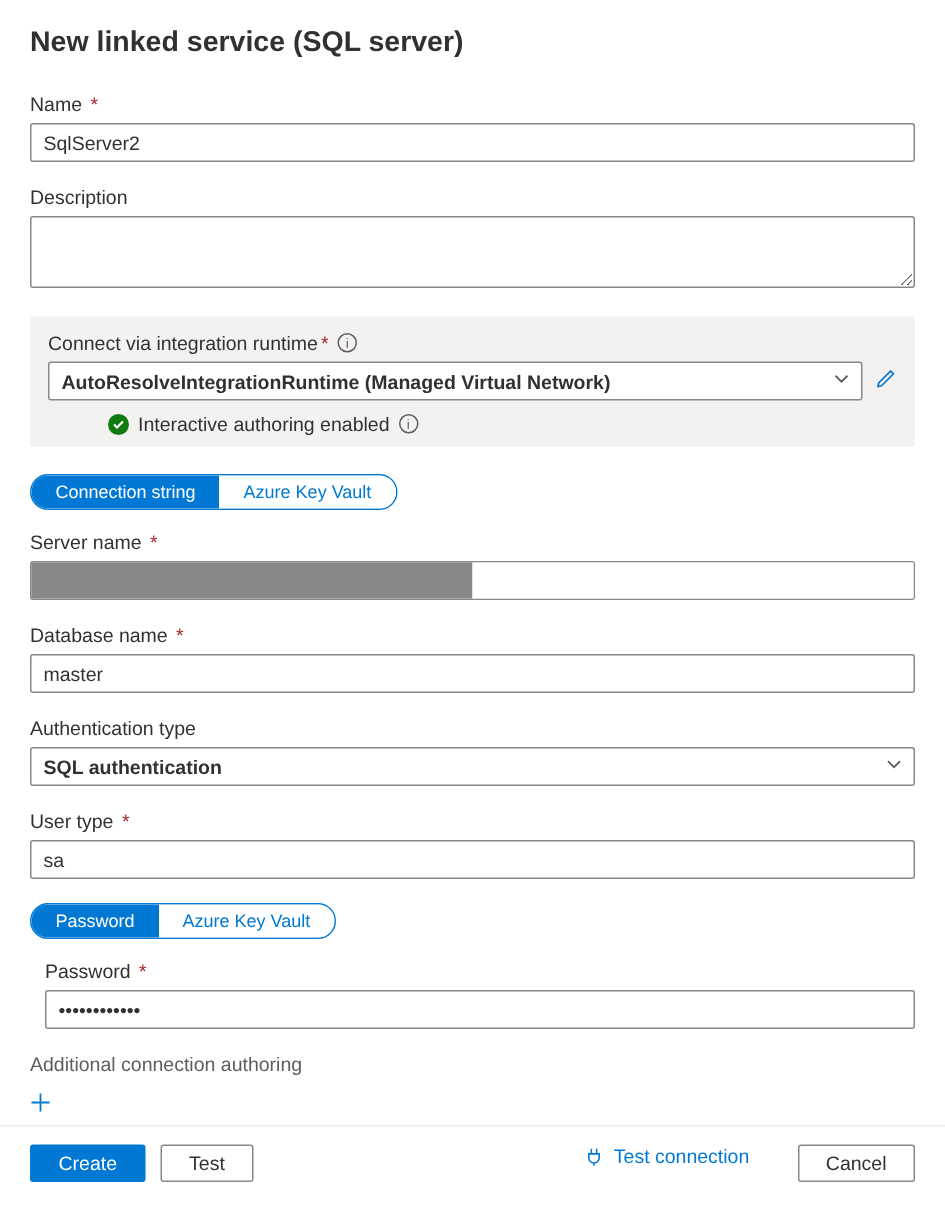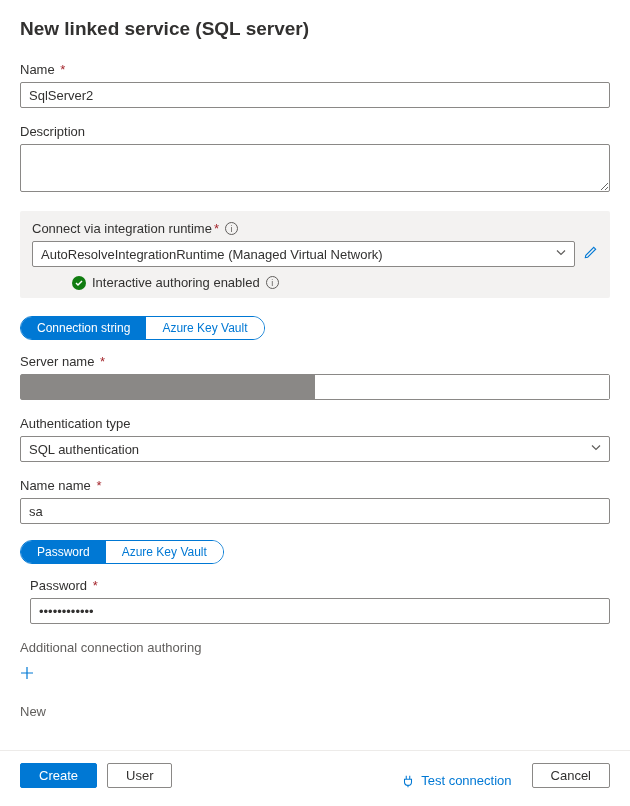--- a/index.html
+++ b/index.html
@@ -55,20 +55,21 @@
     }
     .textarea-input {
       height: 48px;
       resize: both;
     }
     .select-input {
       height: 26px;
       appearance: none;
       background: #fff;
       padding-right: 28px;
+      font-weight: bold;
     }
     .select-wrap {
       position: relative;
       width: 100%;
     }
     .select-chevron {
       position: absolute;
       right: 8px;
       top: 50%;
       transform: translateY(-50%);
@@ -216,22 +217,22 @@
       border-color: #0078d4;
       color: #fff;
     }
     .footer-left {
       display: flex;
       gap: 10px;
     }
     .footer-right {
       margin-left: auto;
       display: flex;
-      align-items: flex-end;
-      gap: 20px;
+      align-items: flex-start;
+      gap: 32px;
     }
     .test-conn {
       color: #0078d4;
       display: inline-flex;
       align-items: center;
       gap: 6px;
       cursor: pointer;
       font-size: 13px;
     }
     .new-label { color: #605e5c; }
@@ -304,38 +305,45 @@
       <span>Server name</span>
       <span class="required-asterisk">*</span>
     </div>
     <div class="server-name-wrap">
       <div class="dark-left"></div>
       <div class="light-right"></div>
     </div>
   </div>
 
   
+  <div class="form-row">
+    <div class="field-label">
+      <span>Database name</span>
+      <span class="required-asterisk">*</span>
+    </div>
+    <input type="text" class="text-input" value="master" style="">
+  </div>
 
   
   <div class="form-row">
     <div class="field-label">Authentication type</div>
     <div class="select-wrap">
       <input type="text" class="select-input" readonly="" value="SQL authentication" style="">
       <span class="select-chevron">
         <svg width="12" height="12" viewBox="0 0 12 12">
             <path d="M2 4 L6 8 L10 4" stroke="currentColor" stroke-width="1.2" fill="none"></path>
           </svg>
       </span>
     </div>
   </div>
 
   
   <div class="form-row">
     <div class="field-label">
-      <span>Name name</span>
+      <span>User type</span>
       <span class="required-asterisk">*</span>
     </div>
     <input type="text" class="text-input" value="sa" style="">
   </div>
 
   
   <div class="pill-tabs">
     <div class="pill-tab active">Password</div>
     <div class="pill-tab">Azure Key Vault</div>
   </div>
@@ -358,21 +366,21 @@
         </svg>
       <span class="new-label">New</span>
     </div>
   </div>
 </div>
 
 <div class="footer">
   <div class="footer-actions">
     <div class="footer-left">
       <button class="btn primary">Create</button>
-      <button class="btn">User</button>
+      <button class="btn">Test</button>
     </div>
     <div class="footer-right">
       <span class="test-conn">
         <svg width="14" height="14" viewBox="0 0 16 16">
           <path d="M6 2 L6 6 M10 2 L10 6 M4 6 H12 V9 A4 4 0 0 1 8 13 A4 4 0 0 1 4 9 Z M8 13 V15" stroke="currentColor" stroke-width="1.2" fill="none"></path>
         </svg>
         <span>Test connection</span>
       </span>
       <button class="btn">Cancel</button>
     </div>

